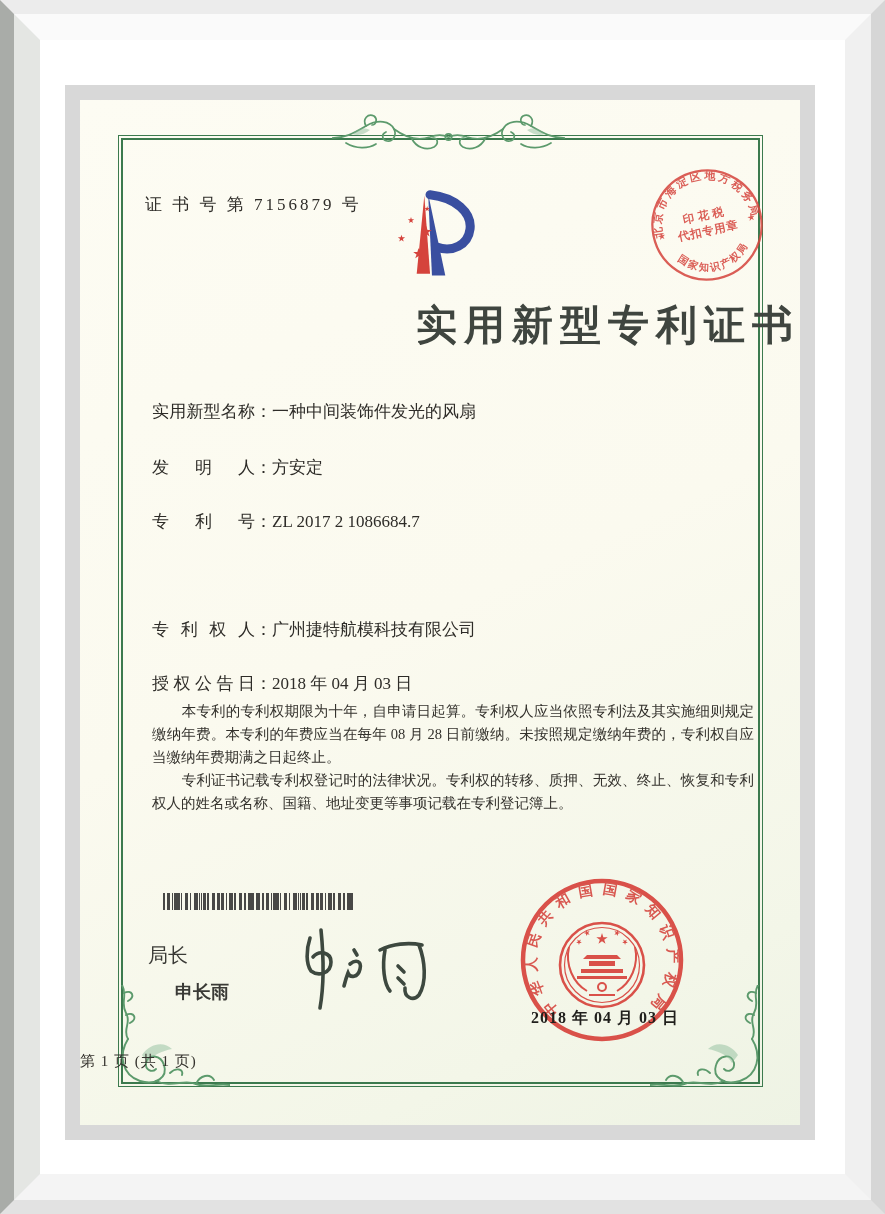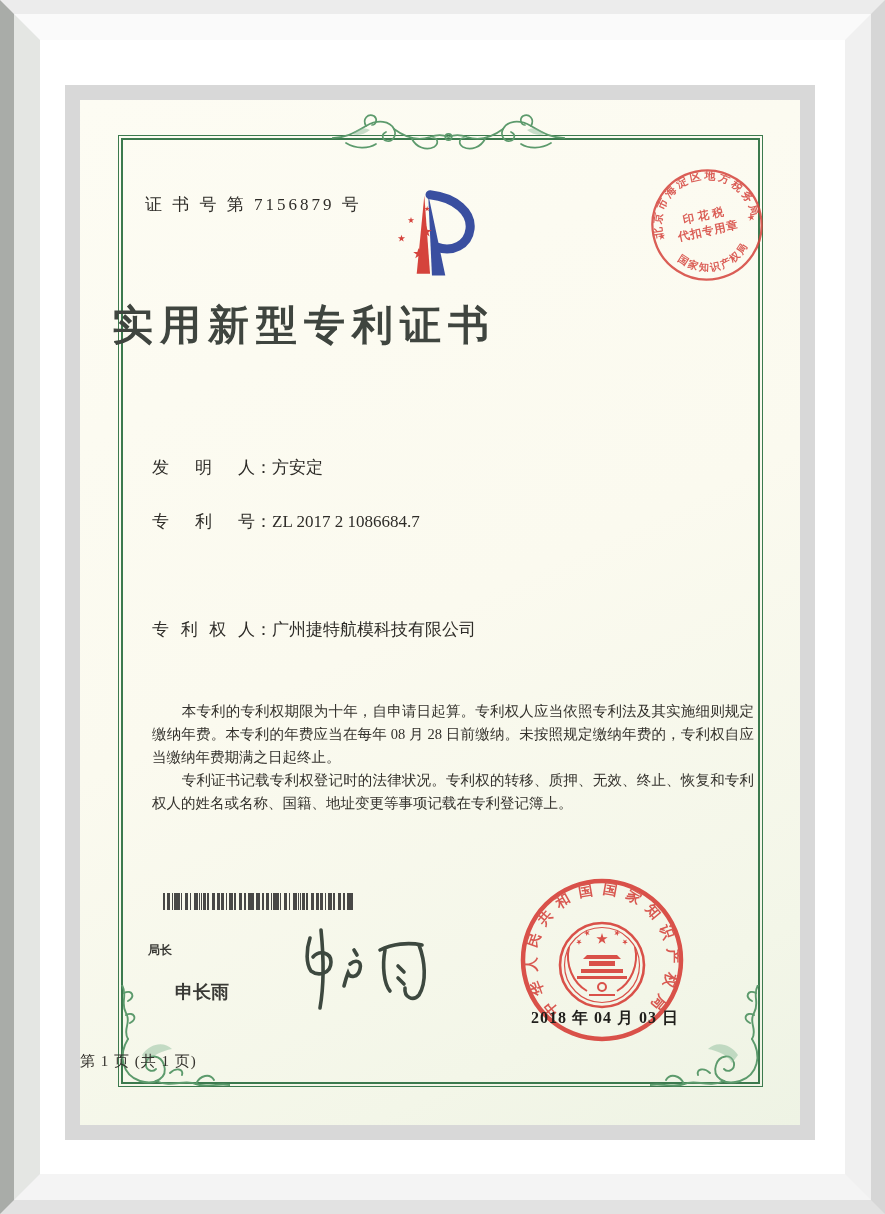--- a/index.html
+++ b/index.html
@@ -19,36 +19,36 @@
   .green-frame::after{content:"";position:absolute;inset:2px;border:2px solid #3c7a4e;}
   
   .orn{position:absolute;z-index:3;}
   .orn svg{display:block;}
   
   .cert-number{position:absolute;left:65px;top:93px;font-size:17px;letter-spacing:3px;
                color:#2e2c28;z-index:4;}
   .logo{position:absolute;left:303px;top:88px;width:96px;height:100px;z-index:4;}
   .tax-stamp{position:absolute;left:561px;top:59px;width:132px;height:132px;
              transform:rotate(-12deg);opacity:.85;z-index:5;}
-  .title{position:absolute;left:0;top:198px;width:100%;text-align:left;font-size:41px;
-         letter-spacing:7px;font-weight:600;color:#3f453f;z-index:4;margin-left:32px;}
+  .title{position:absolute;left:0;top:198px;width:100%;text-align:right;font-size:41px;
+         letter-spacing:7px;font-weight:600;color:#3f453f;z-index:4;}
   
   .field{position:absolute;left:72px;font-size:17px;color:#2e2c28;white-space:nowrap;z-index:4;}
   .field .lab{display:inline-block;width:103px;text-align:justify;text-align-last:justify;}
   .f0{top:300px}.f1{top:356px}.f2{top:410px}.f3{top:464px}.f4{top:518px}.f5{top:572px}
   
   .paras{position:absolute;left:72px;right:46px;top:600px;font-size:14.5px;line-height:23px;
          color:#33312c;text-align:justify;z-index:4;}
   .paras p{margin:0;text-indent:2.05em;}
   
   .barcode{position:absolute;left:83px;top:793px;width:192px;height:17px;opacity:.85;z-index:4;
     background-image:
       repeating-linear-gradient(90deg,#2a2a2a 0 2px,transparent 2px 5px,#2a2a2a 5px 6px,transparent 6px 11px),
       repeating-linear-gradient(90deg,#2a2a2a 0 1px,transparent 1px 4px,#2a2a2a 4px 7px,transparent 7px 9px);}
-  .signer-title{position:absolute;left:68px;top:842px;font-size:12px;font-weight:bold;
+  .signer-title{position:absolute;left:68px;top:842px;font-size:20px;font-weight:normal;
                 font-family:"Liberation Sans",sans-serif;color:#3a3a36;z-index:4;}
   .signer-name{position:absolute;left:68px;top:880px;font-size:18px;font-weight:bold;
                font-family:"Liberation Sans",sans-serif;color:#3a3a36;z-index:4;padding-left:27px;}
   .signature{position:absolute;left:200px;top:818px;width:175px;height:100px;z-index:4;}
   .seal{position:absolute;left:437px;top:775px;width:170px;height:170px;opacity:.88;z-index:4;}
   .seal-date{position:absolute;left:451px;top:908px;font-size:16px;font-weight:bold;
              color:#201f1c;letter-spacing:1px;z-index:6;}
   .page-footer{position:absolute;left:0;top:952px;width:100%;text-align:left;font-size:15px;
                color:#33312c;letter-spacing:1px;z-index:4;}
   .arc-text{fill:#d5433c;font-weight:bold;font-family:"Liberation Serif",serif;}
@@ -150,28 +150,34 @@
         </text>
         <text x="75" y="68" text-anchor="middle" class="arc-text" font-size="13" letter-spacing="4">印花税</text>
         <text x="75" y="86" text-anchor="middle" class="arc-text" font-size="13" letter-spacing="1">代扣专用章</text>
         <text x="18" y="80" class="arc-text" font-size="9">★</text>
         <text x="122" y="80" class="arc-text" font-size="9">★</text>
       </svg>
     </div>
 
     <div class="title">实用新型专利证书</div>
 
+    <div class="field f0">
+      <span class="lab">实用新型名称</span><span>：</span><span>一种中间装饰件发光的风扇</span>
+    </div>
     <div class="field f1">
       <span class="lab">发明人</span><span>：</span><span>方安定</span>
     </div>
     <div class="field f2">
       <span class="lab">专利号</span><span>：</span><span>ZL 2017 2 1086684.7</span>
     </div>
     <div class="field f4">
       <span class="lab">专利权人</span><span>：</span><span>广州捷特航模科技有限公司</span>
+    </div>
+    <div class="field f5">
+      <span class="lab">授权公告日</span><span>：</span><span>2018 年 04 月 03 日</span>
     </div>
 
     <div class="paras">
       <p>本专利的专利权期限为十年，自申请日起算。专利权人应当依照专利法及其实施细则规定缴纳年费。本专利的年费应当在每年 08 月 28 日前缴纳。未按照规定缴纳年费的，专利权自应当缴纳年费期满之日起终止。</p>
       <p>专利证书记载专利权登记时的法律状况。专利权的转移、质押、无效、终止、恢复和专利权人的姓名或名称、国籍、地址变更等事项记载在专利登记簿上。</p>
     </div>
 
     <div class="barcode"></div>
 
     <div class="signer-title">局长</div>

